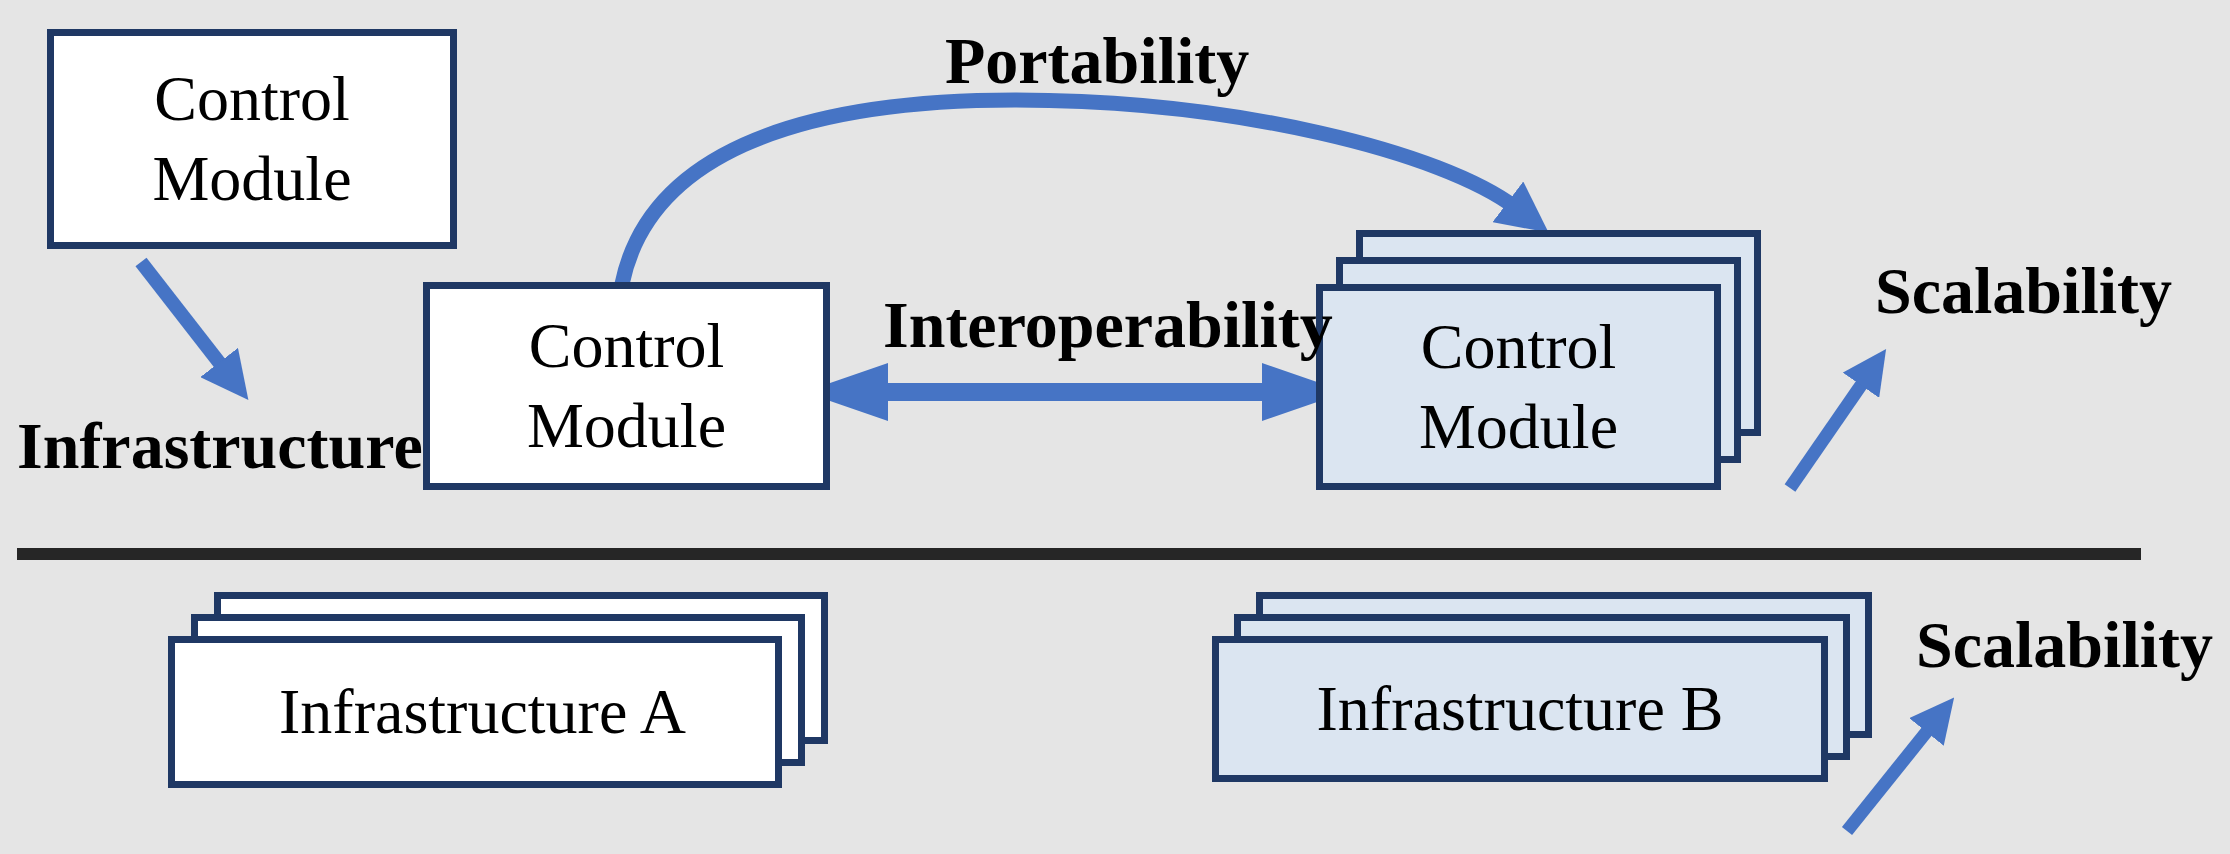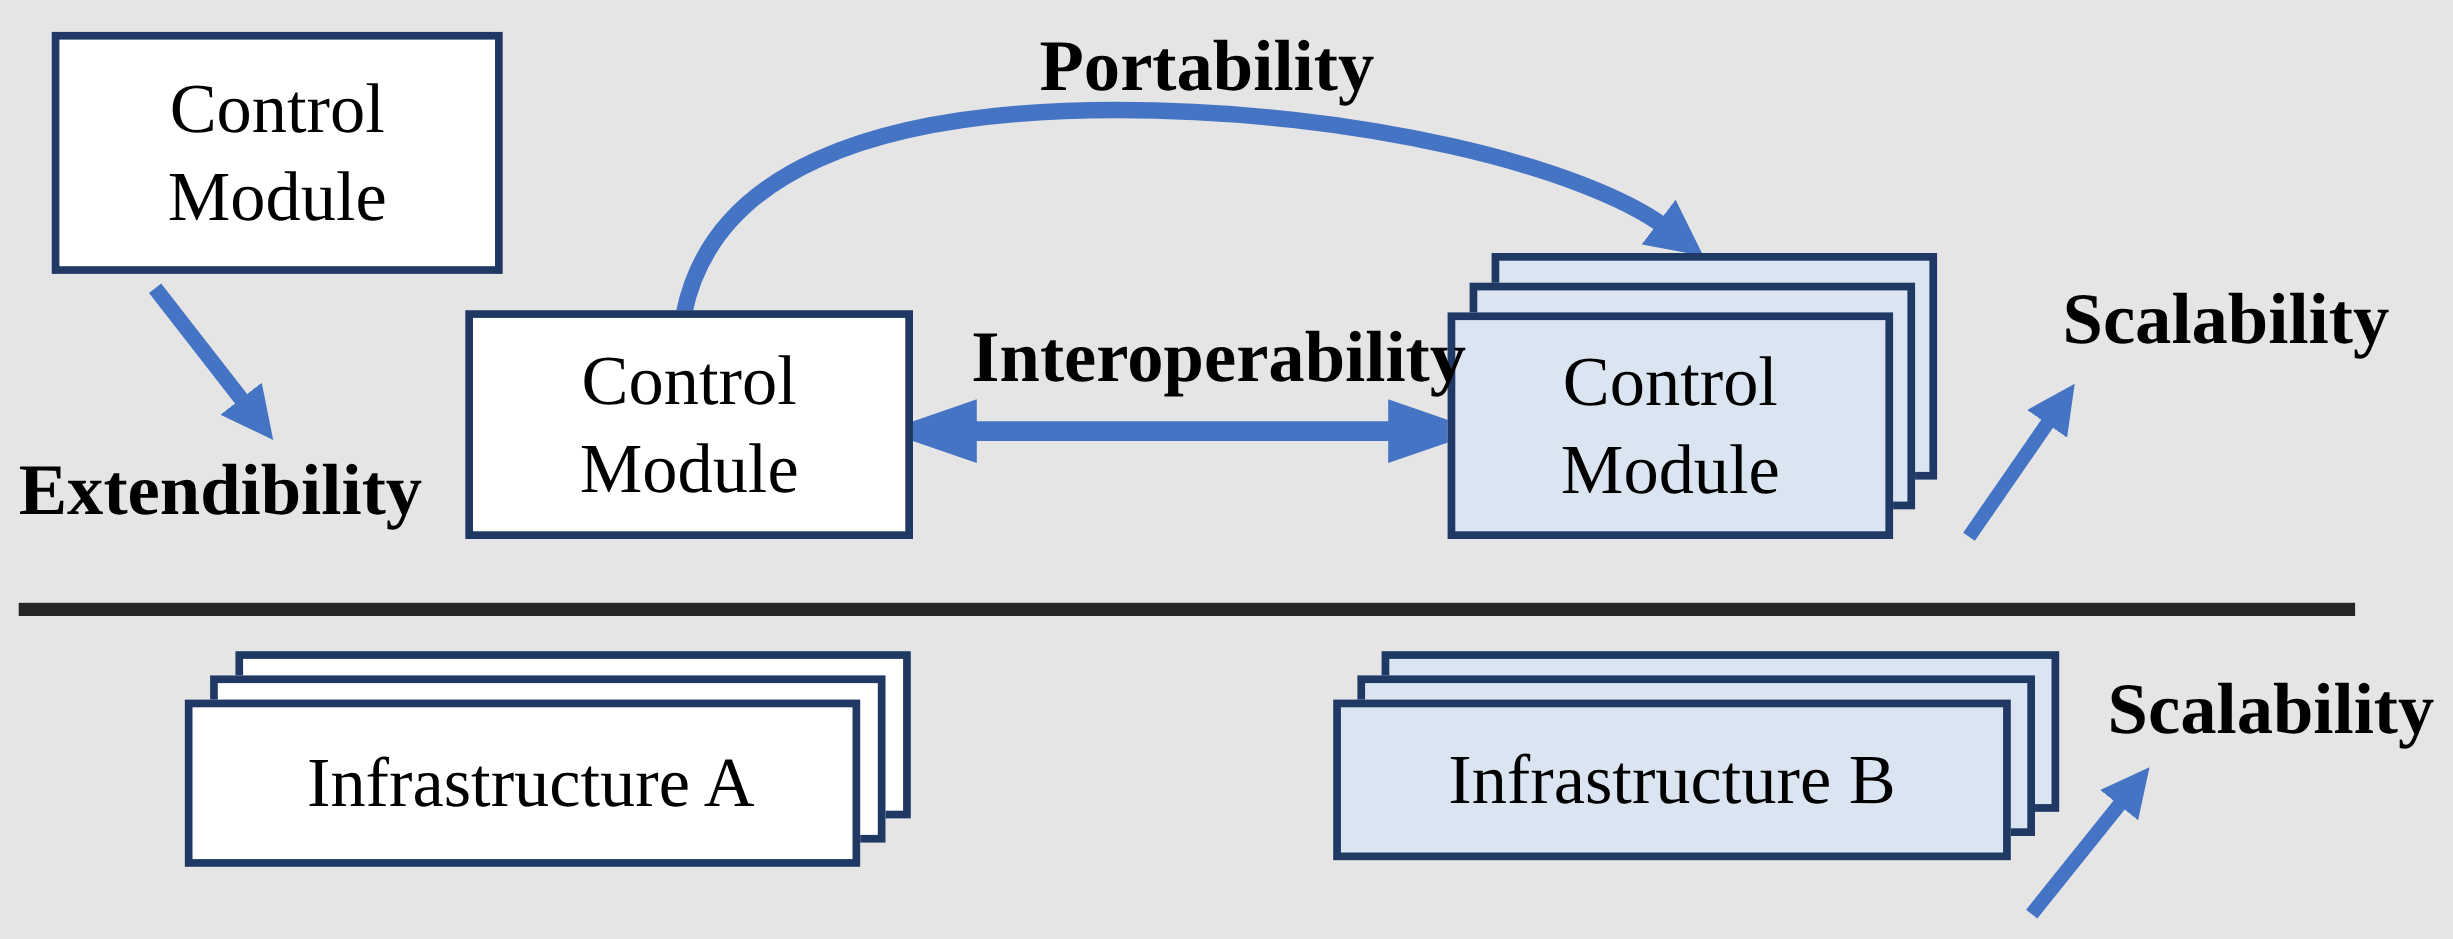--- a/index.html
+++ b/index.html
@@ -83,19 +83,19 @@
   <div class="stack-layer" style="left:1256px;top:592px;width:616px;height:146px;"></div>
   <div class="stack-layer" style="left:1234px;top:614px;width:616px;height:146px;"></div>
   <div class="box fill-blue" style="left:1212px;top:636px;width:616px;height:146px;">
     <div class="lbl">Infrastructure B</div>
   </div>
 
   <div class="biglabel" style="left:945px;top:28px;">Portability</div>
 
   <div class="biglabel" style="left:847px;top:292px;margin-left:36px;">Interoperability</div>
 
-  <div class="biglabel" style="left:17px;top:413px;">Extendibility</div>
+  <div class="biglabel" style="left:17px;top:413px;">Infrastructure</div>
 
   <div class="biglabel" style="left:1875px;top:258px;">Scalability</div>
 
   <div class="biglabel" style="left:1916px;top:612px;">Scalability</div>
 
 </div>
 
 </body></html>

